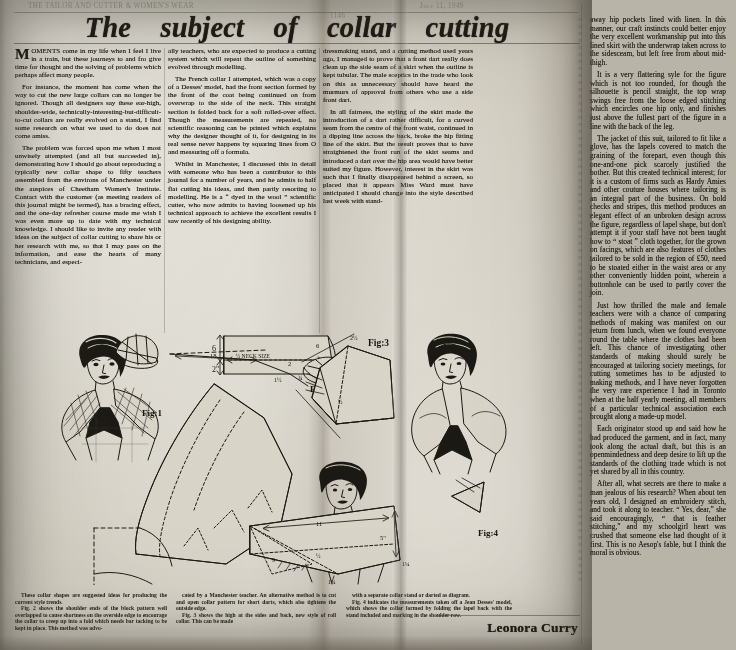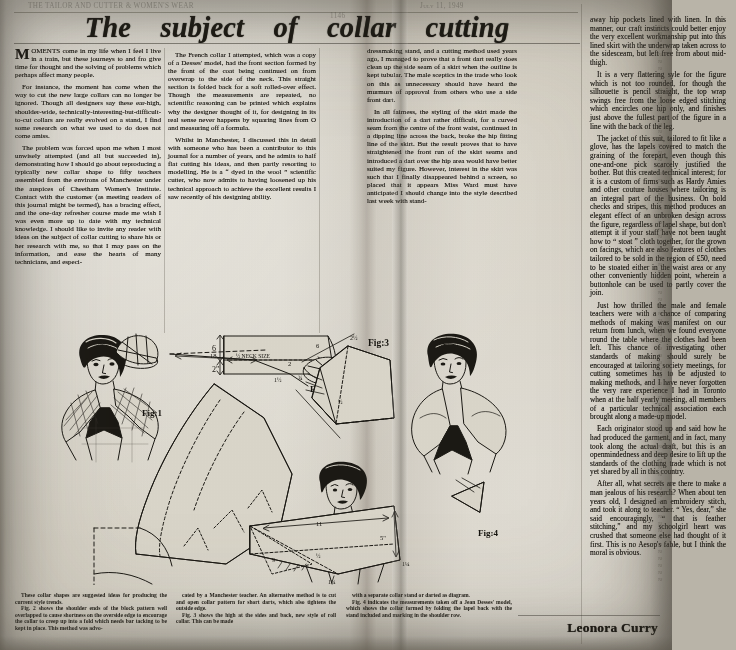--- a/index.html
+++ b/index.html
@@ -3,21 +3,21 @@
 <meta charset="utf-8">
 <style>
   html,body{margin:0;padding:0;}
   body{
     width:736px;height:650px;overflow:hidden;
     background:#b9b4a8;
     font-family:"Liberation Serif",serif;
   }
   
   #scan{
-    position:relative;width:672px;height:650px;
+    position:relative;width:592px;height:650px;
     background:
       radial-gradient(ellipse at 18% 30%, rgba(255,255,255,.38) 0%, rgba(255,255,255,0) 55%),
       radial-gradient(ellipse at 80% 75%, rgba(255,255,255,.22) 0%, rgba(255,255,255,0) 60%),
       linear-gradient(90deg,
         #a39c8e 0px, #cac4b6 6px, #d8d2c4 16px,
         #dcd7c9 42%, #d2ccbe 52%,
         #bdb6a7 53.5%, #a89f90 54.6%, #c9c2b3 56%,
         #dbd5c7 70%, #d9d3c5 88%,
         #cdc6b7 95%, #b3ab9c 100%);
     filter:grayscale(.15);
@@ -70,21 +70,21 @@
   }
   .col p{margin:0 0 0 0;text-indent:7px;}
   .col p.first{text-indent:0;}
   .col p.gap{margin-top:3.5px;}
   .dropcap{
     float:left;font-size:15.5px;line-height:11px;font-weight:700;
     padding:1px 1.5px 0 0;margin-top:0px;color:#15130d;
   }
   #col1{left:15px;top:47px;width:146px;}
   #col2{left:168px;top:47px;width:148px;}
-  #col3{left:323px;top:47px;width:150px;margin-left:44px;}
+  #col3{left:323px;top:47px;width:150px;}
   #col4{left:590px;top:16px;width:136px;font-size:7.4px;line-height:8.6px;}
 
   
   .vrule{position:absolute;width:1px;background:#56503f;opacity:.30;}
 
   
   #figures{position:absolute;left:10px;top:330px;width:562px;height:255px;}
   #figsvg{position:absolute;left:0;top:0;}
 
   
@@ -142,20 +142,21 @@
   <div class="vrule" style="left:319px;top:48px;height:285px;"></div>
   <div class="vrule" style="left:581px;top:4px;height:640px;"></div>
 
   <div class="col" id="col1">
     <p class="first"><span class="dropcap">M</span><span>OMENTS come in my life when I feel I live in a train, but these journeys to and fro give time for thought and the solving of problems which perhaps affect many people.</span></p>
     <p class="gap">For instance, the moment has come when the way to cut the new large collars can no longer be ignored. Though all designers say these ear-high, shoulder-wide, technically-interesting-but-difficult-to-cut collars are really evolved on a stand, I find some research on what we used to do does not come amiss.</p>
     <p class="gap">The problem was forced upon me when I most unwisely attempted (and all but succeeded in), demonstrating how I should go about reproducing a typically new collar shape to fifty teachers assembled from the environs of Manchester under the auspices of Cheetham Women's Institute. Contact with the customer (as meeting readers of this journal might be termed), has a bracing effect, and the one-day refresher course made me wish I was even more up to date with my technical knowledge. I should like to invite any reader with ideas on the subject of collar cutting to share his or her research with me, so that I may pass on the information, and ease the hearts of many technicians, and especi-</p>
   </div>
 
   <div class="col" id="col2">
+    <p class="first">ally teachers, who are expected to produce a cutting system which will repeat the outline of something evolved through modelling.</p>
     <p class="gap">The French collar I attempted, which was a copy of a Desses' model, had the front section formed by the front of the coat being continued on from overwrap to the side of the neck. This straight section is folded back for a soft rolled-over effect. Though the measurements are repeated, no scientific reasoning can be printed which explains why the designer thought of it, for designing in its real sense never happens by squaring lines from O and measuring off a formula.</p>
     <p class="gap">Whilst in Manchester, I discussed this in detail with someone who has been a contributor to this journal for a number of years, and he admits to half flat cutting his ideas, and then partly resorting to modelling. He is a “ dyed in the wool ” scientific cutter, who now admits to having loosened up his technical approach to achieve the excellent results I saw recently of his designing ability.</p>
   </div>
 
   <div class="col" id="col3">
     <p class="first">dressmaking stand, and a cutting method used years ago, I managed to prove that a front dart really does clean up the side seam of a skirt when the outline is kept tubular. The male sceptics in the trade who look on this as unnecessary should have heard the murmurs of approval from others who use a side front dart.</p>
     <p class="gap">In all fairness, the styling of the skirt made the introduction of a dart rather difficult, for a curved seam from the centre of the front waist, continued in a dipping line across the back, broke the hip fitting line of the skirt. But the result proves that to have straightened the front run of the skirt seams and introduced a dart over the hip area would have better suited my figure. However, interest in the skirt was such that I finally disappeared behind a screen, so placed that it appears Miss Ward must have anticipated I should change into the style described last week with stand-</p>
   </div>
 
   <div class="col" id="col4">

